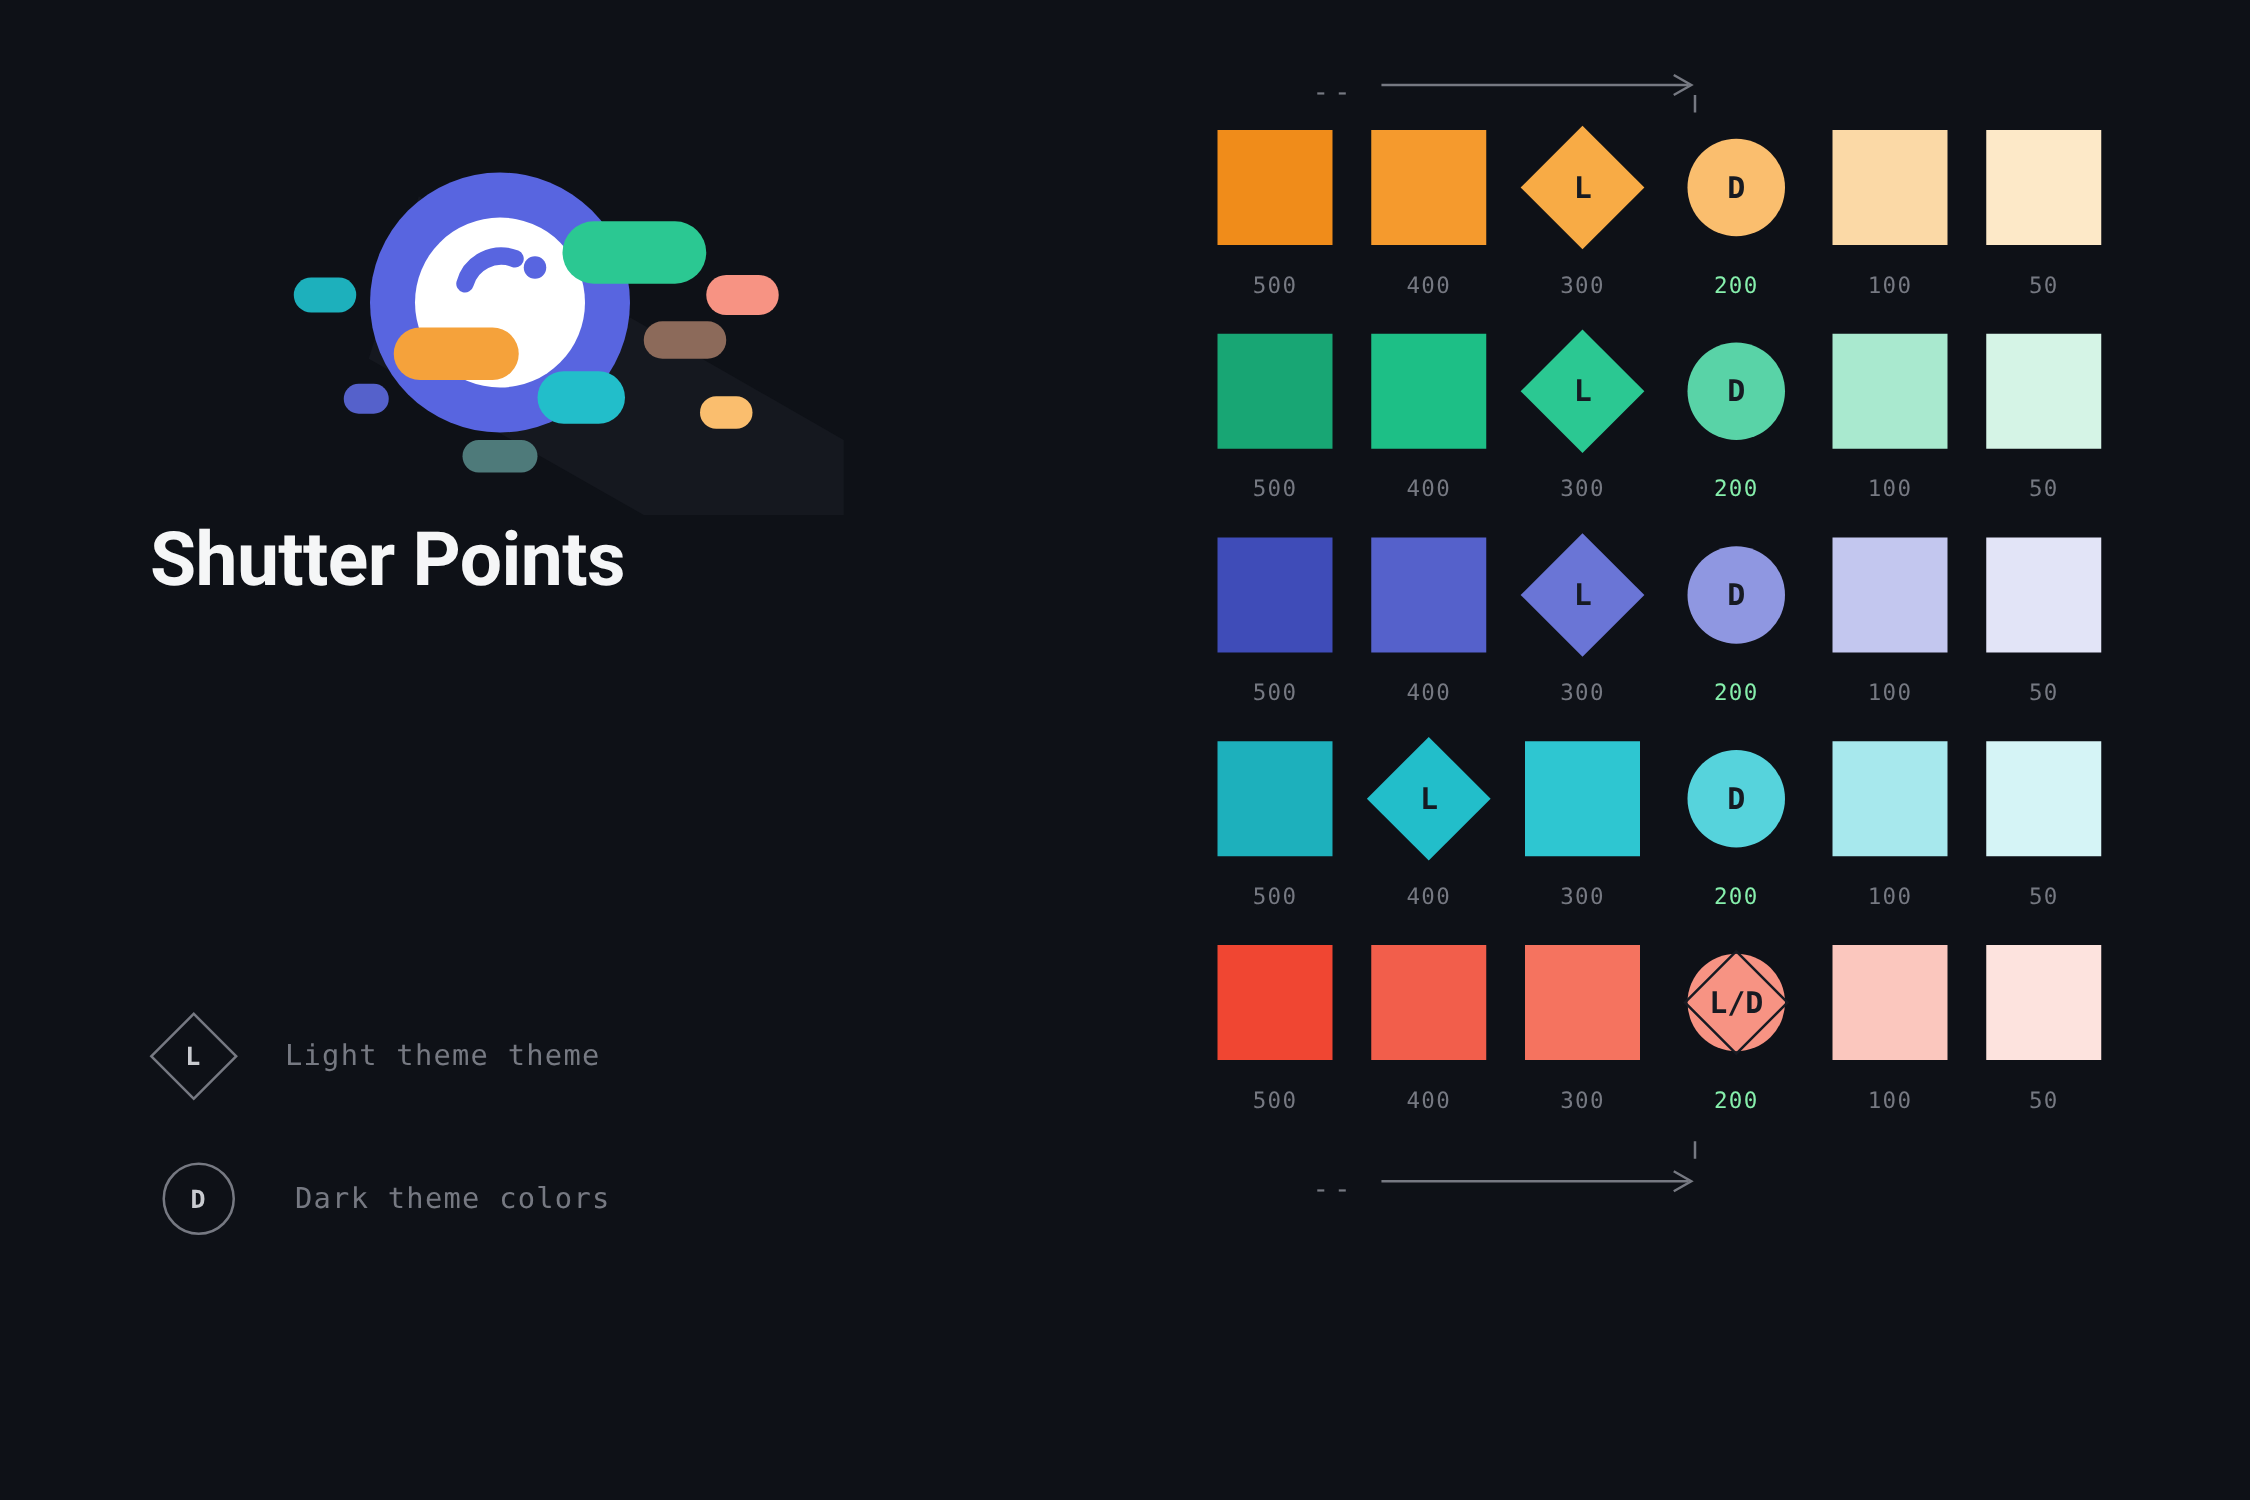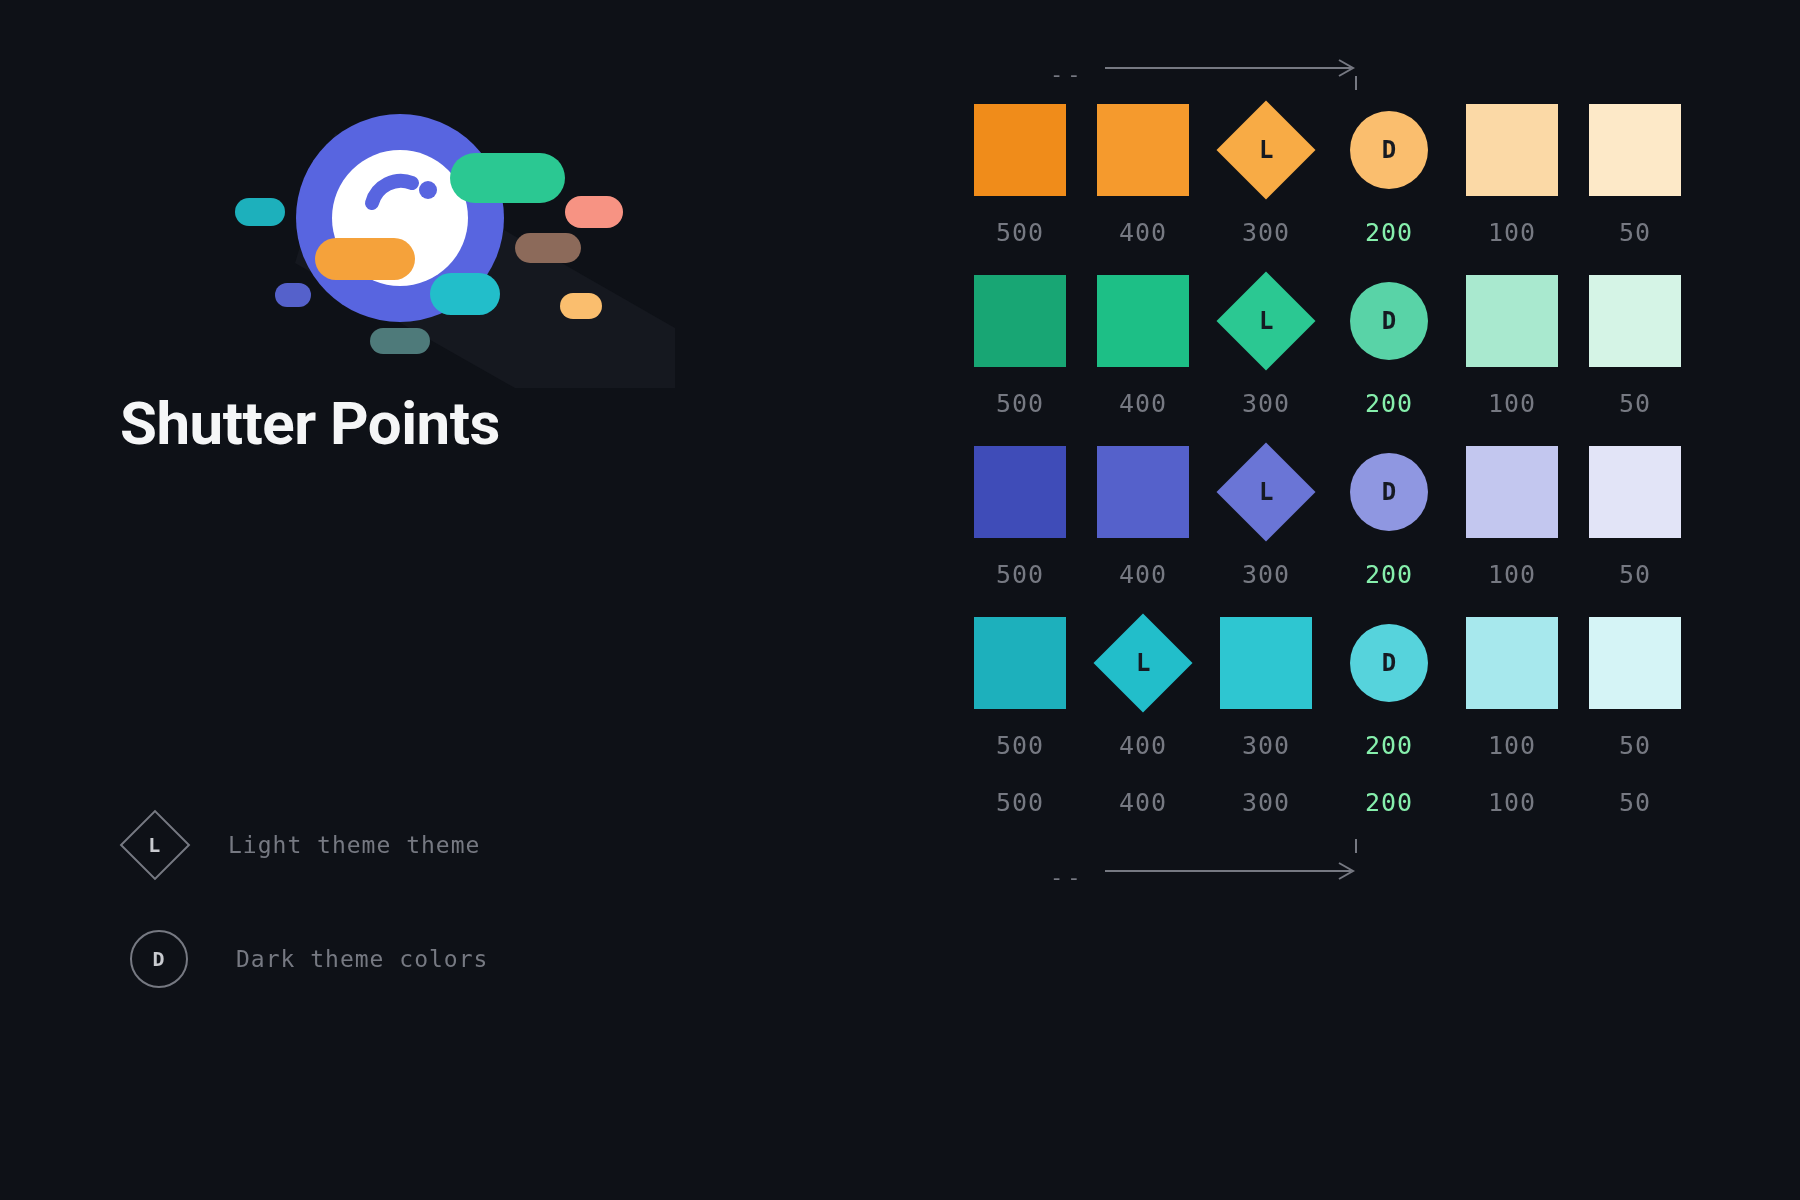--- a/index.html
+++ b/index.html
@@ -12,21 +12,21 @@
   body{
     width:1800px;height:1200px;
     background:var(--bg);
     font-family:-apple-system,BlinkMacSystemFont,"Segoe UI",Roboto,sans-serif;
     color:var(--fg);
     overflow:hidden;
     position:relative;
   }
   
   .left{
-    position:absolute;left:120px;top:48px;width:650px;
+    position:absolute;left:120px;top:72px;width:650px;
   }
   .logo-wrap{
     position:relative;width:500px;height:320px;
   }
   .logo-wrap svg{position:absolute;left:0;top:0;}
   .title{
     font-size:60px;
     font-weight:700;
     letter-spacing:-0.5px;
     margin-top:20px;
@@ -63,21 +63,21 @@
   .arrow-bot .dash{position:absolute;left:90px;top:20px;letter-spacing:4px;}
   .arrow-bot svg{position:absolute;left:145px;top:14px;}
   .scale{margin-bottom:28px;}
   .sw-row{display:flex;gap:3px;align-items:center;height:92px;}
   .cell{width:120px;height:92px;position:relative;display:flex;align-items:center;justify-content:center;}
   .sq{width:92px;height:92px;}
   .dia{width:70px;height:70px;transform:rotate(45deg);display:flex;align-items:center;justify-content:center;}
   .dia span{transform:rotate(-45deg);}
   .cir{width:78px;height:78px;border-radius:50%;display:flex;align-items:center;justify-content:center;}
   .mark{font-family:ui-monospace,Menlo,Consolas,monospace;font-weight:700;font-size:24px;color:var(--dark-label);line-height:1;}
-  .lab-row{display:flex;gap:3px;margin-top:22px;font-family:ui-monospace,Menlo,Consolas,monospace;font-size:25px;letter-spacing:1px;}
+  .lab-row{display:flex;gap:3px;margin-top:22px;font-family:ui-monospace,Menlo,Consolas,monospace;font-size:18px;letter-spacing:1px;}
   .lab{width:120px;text-align:center;color:var(--muted);}
   .lab.hl{color:#86efac;}
   
   .combo{position:relative;width:92px;height:92px;display:flex;align-items:center;justify-content:center;}
   .combo .cbg{position:absolute;inset:7px;border-radius:50%;}
   .combo .cdia{position:absolute;width:56px;height:56px;transform:rotate(45deg);border:2.5px solid var(--dark-label);}
   .combo .ctxt{position:relative;}
   
 </style>
 </head>
@@ -266,20 +266,44 @@
         <div class="lab-row">
           <div class="lab">500</div>
           <div class="lab">400</div>
           <div class="lab">300</div>
           <div class="lab hl">200</div>
           <div class="lab">100</div>
           <div class="lab">50</div>
         </div>
       </div>
       <div class="scale">
+        <div class="sw-row">
+          <div class="cell">
+            <div class="sq" style="background: rgb(240, 70, 50);"></div>
+          </div>
+          <div class="cell">
+            <div class="sq" style="background: rgb(242, 94, 75);"></div>
+          </div>
+          <div class="cell">
+            <div class="sq" style="background: rgb(245, 115, 95);"></div>
+          </div>
+          <div class="cell">
+            <div class="combo">
+              <div class="cbg" style="background: rgb(247, 147, 131);"></div>
+              <div class="cdia"></div>
+              <span class="ctxt mark">L/D</span>
+            </div>
+          </div>
+          <div class="cell">
+            <div class="sq" style="background: rgb(251, 199, 190);"></div>
+          </div>
+          <div class="cell">
+            <div class="sq" style="background: rgb(253, 227, 222);"></div>
+          </div>
+        </div>
         <div class="lab-row">
           <div class="lab">500</div>
           <div class="lab">400</div>
           <div class="lab">300</div>
           <div class="lab hl">200</div>
           <div class="lab">100</div>
           <div class="lab">50</div>
         </div>
       </div>
     </div>

